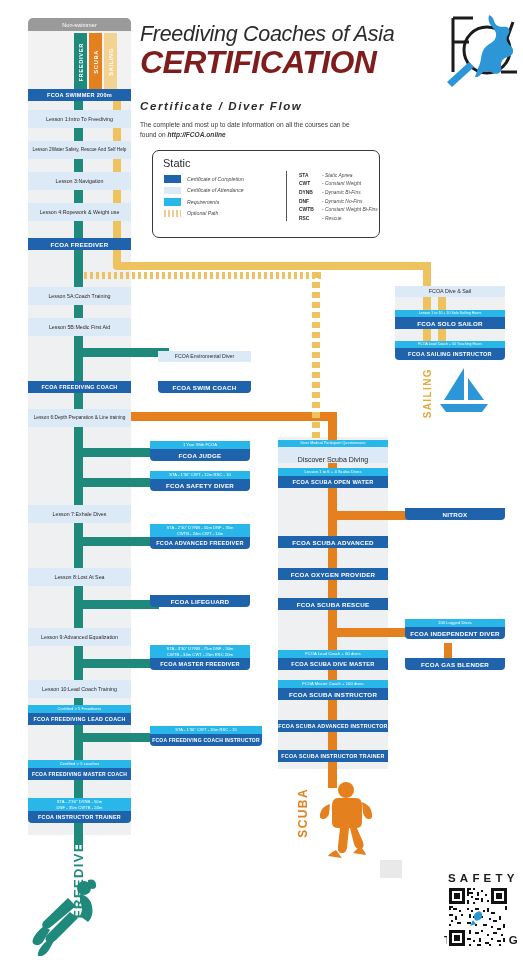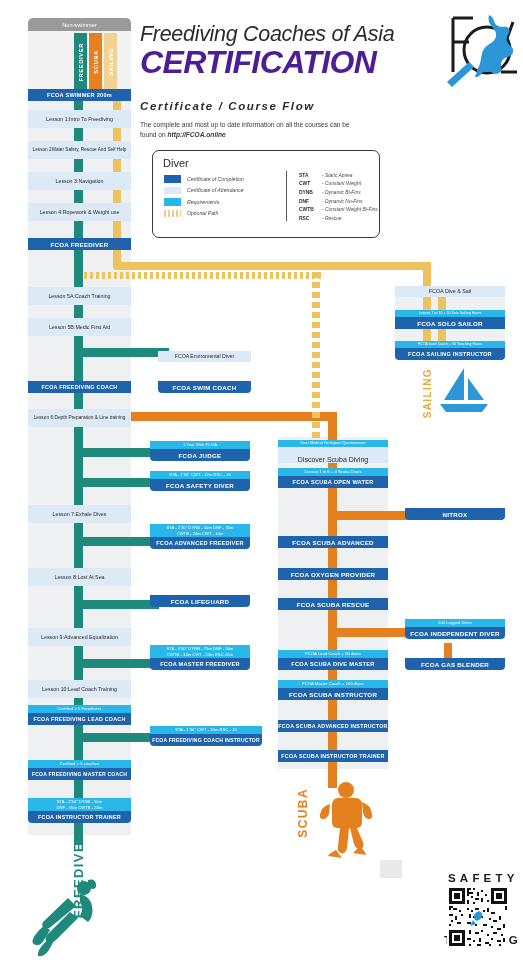--- a/index.html
+++ b/index.html
@@ -47,21 +47,21 @@
   .sand-line { background:#edc25f; }
 
   
   .h-title1 {
     position:absolute; font-style:italic; font-weight:400;
     font-size:21.5px; color:#2b2b2b; letter-spacing:-.3px;
     font-family:"Liberation Sans", sans-serif;
   }
   .h-title2 {
     position:absolute; font-style:italic; font-weight:700;
-    font-size:32px; color:#4c1d95; letter-spacing:-.6px;
+    font-size:32px; color:#7f1d1d; letter-spacing:-.6px;
   }
   .h-sub {
     position:absolute; font-style:italic; font-weight:700;
     font-size:11.5px; color:#2b2b2b; letter-spacing:1.6px;
   }
   .h-body { position:absolute; font-size:6.6px; color:#3a3a3a; line-height:1.5; }
   .h-body i { font-weight:700; font-style:italic; }
 
   
   .legend {
@@ -195,29 +195,29 @@
   <svg class="fcoa-logo" width="75" height="78" viewBox="0 0 75 78" style="left:443px; top:10px;">
     <g fill="none" stroke="#1b1b1b" stroke-width="3">
       <path d="M10 8 H30 M10 8 V62 M10 32 H26"></path>
       <circle cx="44" cy="40" r="23"></circle>
       <path d="M52 62 L70 12 M58 62 H74"></path>
     </g>
     <path d="M46 5 c6 2 4 9 9 11 c6 2 9 -1 11 3 c2 5 -4 7 -2 12 c2 6 7 5 6 11 c-1 6 -8 4 -11 9 c-3 5 2 9 -3 12 c-5 3 -8 -3 -13 -2 c-5 1 -6 7 -11 6 l3 -9 c4 -6 2 -13 6 -19 c4 -6 11 -6 12 -13 c1 -6 -5 -9 -7 -14 c-1 -4 0 -6 0 -7 z" fill="#2c96d6"></path>
     <path d="M4 72 L26 52 l5 5 L9 77 z" fill="#2c96d6"></path>
   </svg>
 
-  <div class="h-sub" style="left:140px; top:100px;">Certificate / Course Flow</div>
+  <div class="h-sub" style="left:140px; top:100px;">Certificate / Diver Flow</div>
   <div class="h-body" style="left:140px; top:120px; width:270px;">
     <span>The complete and most up to date information on all the courses can be</span><br>
     <span>found on</span>
     <i>http://FCOA.online</i>
   </div>
 
   <div class="legend" style="left:152px; top:150px; width:228px; height:88px;">
-    <div class="legend-title">Diver</div>
+    <div class="legend-title">Static</div>
     <div class="legend-list">
       <div class="lg-row">
         <span class="lg-sw" style="background:#1f63ad"></span>
         <span class="lg-tx">Certificate of Completion</span>
       </div>
       <div class="lg-row">
         <span class="lg-sw" style="background:#dce9f6"></span>
         <span class="lg-tx">Certificate of Attendance</span>
       </div>
       <div class="lg-row">

